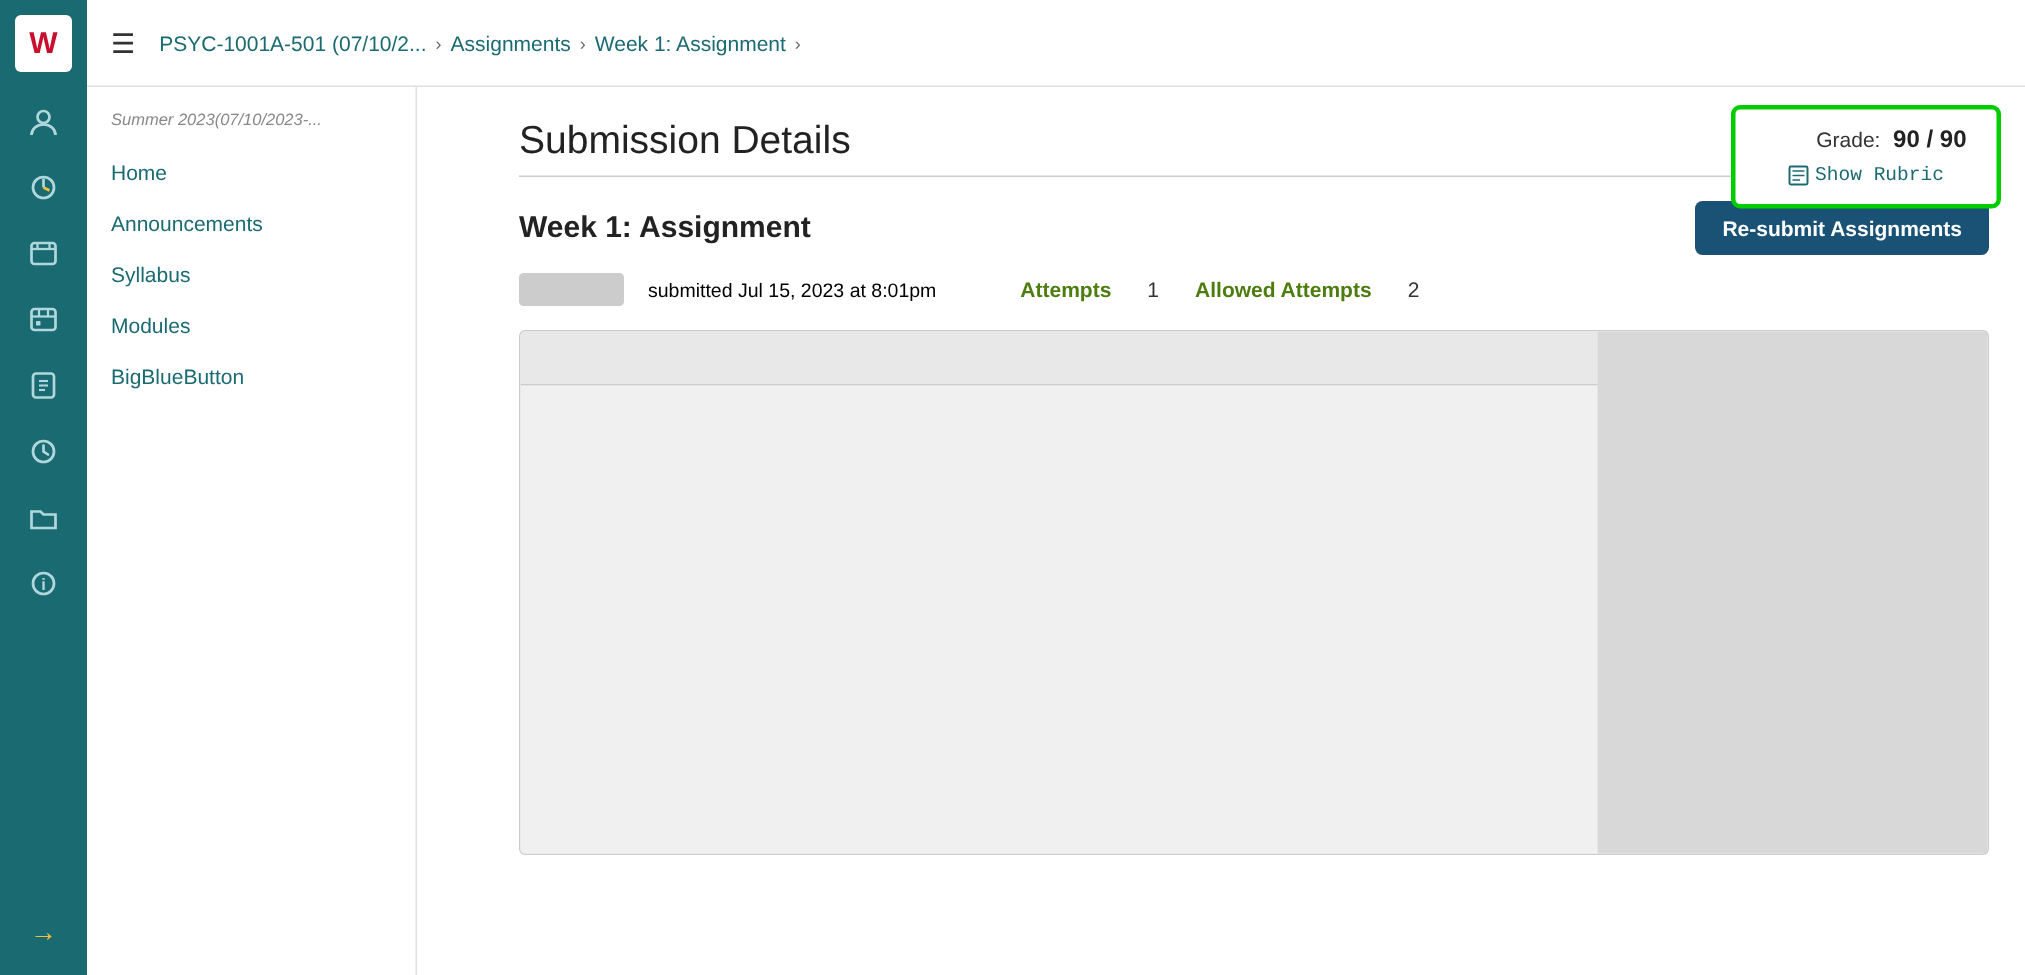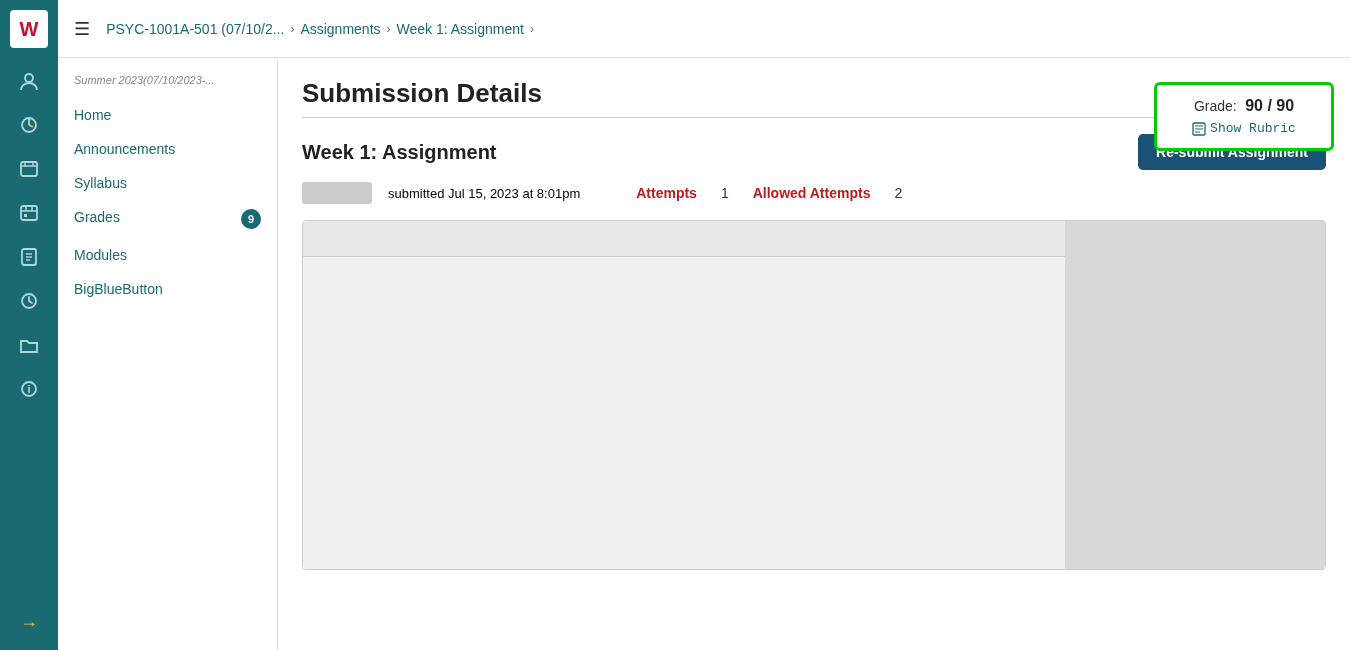--- a/index.html
+++ b/index.html
@@ -89,20 +89,21 @@
       font-weight: 500;
     }
     .breadcrumb-item.current { color: #1a6a72; }
     .breadcrumb-sep { color: #666; font-size: 12px; }
 
     
     .content-area {
       display: flex;
       flex: 1;
       overflow: hidden;
+      gap: 44px;
     }
 
     
     .sidebar {
       width: 220px;
       flex-shrink: 0;
       border-right: 1px solid #e0e0e0;
       padding: 16px 0;
       overflow-y: auto;
     }
@@ -139,26 +140,26 @@
     .page-content {
       flex: 1;
       padding: 20px 24px;
       overflow-y: auto;
       position: relative;
     }
 
     
     .grade-box {
       position: absolute;
-      top: 24px;
+      top: 12px;
       right: 16px;
       border: 3px solid #00cc00;
       border-radius: 6px;
       padding: 12px 20px;
-      text-align: center;
+      text-align: right;
       background: #fff;
       min-width: 180px;
     }
     .grade-label {
       font-size: 14px;
       color: #333;
       display: inline-block;
       margin-right: 4px;
     }
     .grade-value {
@@ -173,21 +174,21 @@
       gap: 4px;
       margin-top: 6px;
       color: #1a6a72;
       font-size: 13px;
       cursor: pointer;
       font-family: Liberation Mono, monospace;
     }
 
     .page-title {
       font-size: 26px;
-      font-weight: 700;
+      font-weight: 400;
       color: #222;
       margin-bottom: 8px;
       padding-right: 220px;
     }
     .section-divider {
       border: none;
       border-top: 1px solid #ccc;
       margin-bottom: 16px;
     }
 
@@ -235,21 +236,21 @@
       color: #000000;
     }
     .attempts-group {
       display: flex;
       align-items: center;
       gap: 24px;
       margin-left: 40px;
     }
     .attempts-label {
       font-weight: 700;
-      color: #b91c1c;
+      color: #4d7c0f;
       font-size: 14px;
     }
     .attempts-value {
       color: #333;
       font-size: 14px;
     }
 
     
     .doc-preview {
       display: flex;
@@ -366,24 +367,20 @@
     <div class="sidebar">
       <div class="sidebar-course">Summer 2023(07/10/2023-...</div>
       <a class="sidebar-nav-item">
         <span>Home</span>
       </a>
       <a class="sidebar-nav-item">
         <span>Announcements</span>
       </a>
       <a class="sidebar-nav-item">
         <span>Syllabus</span>
-      </a>
-      <a class="sidebar-nav-item">
-        <span>Grades</span>
-        <span class="sidebar-badge">9</span>
       </a>
       <a class="sidebar-nav-item">
         <span>Modules</span>
       </a>
       <a class="sidebar-nav-item">
         <span>BigBlueButton</span>
       </a>
     </div>
 
     <div class="page-content">
@@ -402,21 +399,21 @@
           </svg>
           <span>Show Rubric</span>
         </div>
       </div>
 
       <h1 class="page-title">Submission Details</h1>
       <hr class="section-divider">
 
       <div class="assignment-header">
         <h2 class="assignment-title">Week 1: Assignment</h2>
-        <button class="resubmit-btn">Re-submit Assignment</button>
+        <button class="resubmit-btn">Re-submit Assignments</button>
       </div>
 
       <div class="submission-info">
         <div class="avatar-placeholder"></div>
         <span class="submission-meta">submitted Jul 15, 2023 at 8:01pm</span>
         <div class="attempts-group">
           <span class="attempts-label">Attempts</span>
           <span class="attempts-value">1</span>
           <span class="attempts-label">Allowed Attempts</span>
           <span class="attempts-value">2</span>

